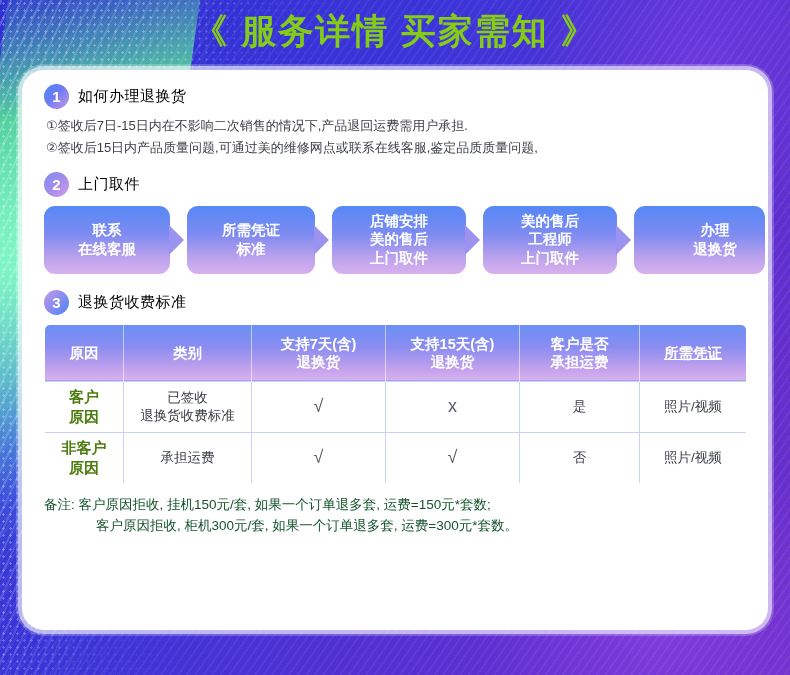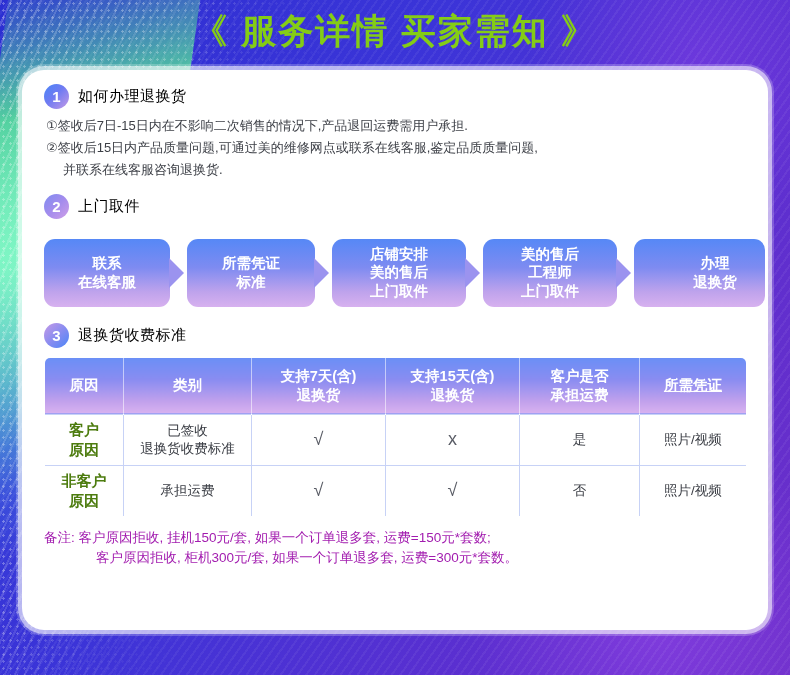--- a/index.html
+++ b/index.html
@@ -94,21 +94,21 @@
   .badge.b3{background:linear-gradient(135deg,#c49ae6 0%,#8a8cf0 50%,#4a86f7 100%);}
   .sec-title{font-size:15px;font-weight:normal;color:#000000;letter-spacing:.5px;}
 
   
   #sec1-body{margin:8px 0 0 2px;}
   #sec1-body p{margin:0 0 3px 0;font-size:13px;color:#3c3f46;line-height:1.45;}
   #sec1-body p.indent{padding-left:17px;}
 
   
   #sec2{margin-top:14px;}
-  #flow{display:flex;margin-top:20px;align-items:stretch;}
+  #flow{display:flex;margin-top:9px;align-items:stretch;}
   .flow-box{
     position:relative;height:68px;
     background:linear-gradient(180deg,#5688f6 0%,#7e8bf1 42%,#bfa3ec 78%,#d7b1ef 100%);
     border-radius:11px;
     display:flex;align-items:center;justify-content:center;
     color:#ffffff;font-size:14.5px;font-weight:bold;line-height:1.28;
     text-align:center;
     margin-right:17px;
     box-sizing:border-box;padding:0 6px;
   }
@@ -150,21 +150,21 @@
   #tbl td.c1{font-weight:bold;font-size:15px;color:#4d7c0f;}
   #tbl td.mark{font-size:18px;color:#5a5d66;}
   
   #tbl col.k1{width:79px;}
   #tbl col.k2{width:128px;}
   #tbl col.k3{width:134px;}
   #tbl col.k4{width:134px;}
   #tbl col.k5{width:120px;}
   #tbl col.k6{width:107px;}
 
-  #note{margin-top:11px;font-size:13.5px;color:#a21caf;line-height:1.55;}
+  #note{margin-top:11px;font-size:13.5px;color:#14532d;line-height:1.55;}
   #note .nline{display:block;}
   #note .nline.ind{padding-left:52px;}
   #note .lbl{font-weight:normal;}
 </style>
 </head>
 <body>
 
 <div id="bg">
   <div class="bg-base"></div>
   <div class="bg-glow-tr"></div>
@@ -182,21 +182,20 @@
 
 <div id="card">
 
   <div class="sec-head">
     <div class="badge b1">1</div>
     <div class="sec-title">如何办理退换货</div>
   </div>
   <div id="sec1-body">
     <p>①签收后7日-15日内在不影响二次销售的情况下,产品退回运费需用户承担.</p>
     <p>②签收后15日内产品质量问题,可通过美的维修网点或联系在线客服,鉴定品质质量问题,</p>
-    <p class="indent">并联系在线客服咨询退换货.</p>
   </div>
 
   <div id="sec2">
     <div class="sec-head">
       <div class="badge b2">2</div>
       <div class="sec-title">上门取件</div>
     </div>
 
     <div id="flow">
       <div class="flow-box w1">

